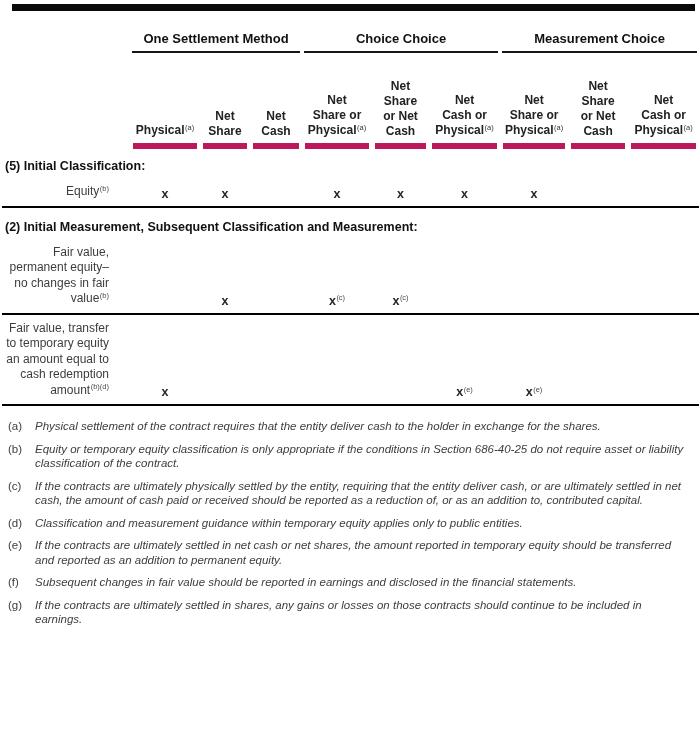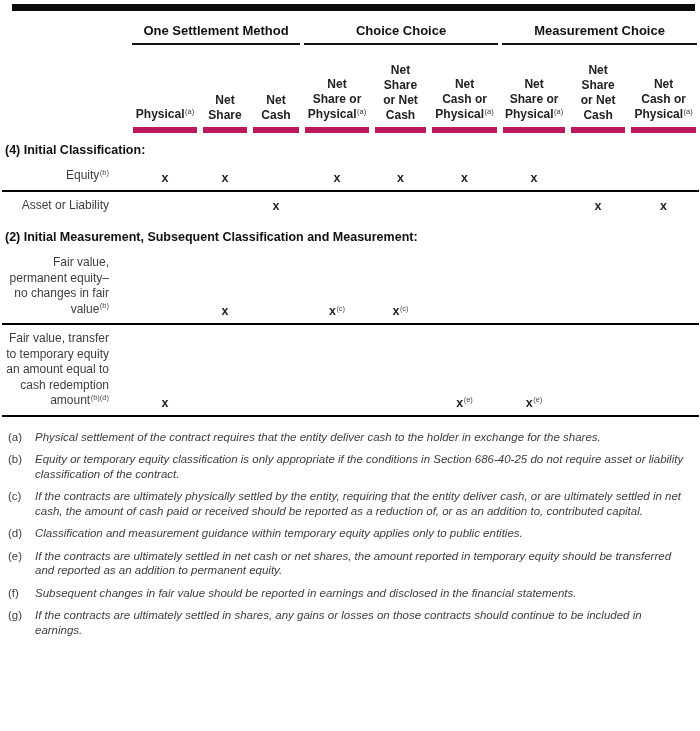--- a/index.html
+++ b/index.html
@@ -13,21 +13,21 @@
   .topbar { height:7px; background:#0a0a0a; margin:4px 3px 0 10px; }
 
   table.matrix { width:697px; border-collapse:collapse; table-layout:fixed; }
 
   th, td { padding:0; font-weight:normal; text-align:center; vertical-align:bottom; }
 
   
   .group-th { padding-top:4px; }
   .group-inner {
     font-weight:bold; font-size:13px; line-height:16px; color:#111;
-    border-bottom:2px solid #151515; padding-bottom:4px; margin:8px 2px;
+    border-bottom:2px solid #151515; padding-bottom:4px; margin:16px 2px;
   }
 
   
   .col-th { padding-top:10px; }
   .colhead-inner {
     font-weight:600; font-size:12px; line-height:15px; color:#222;
     border-bottom:6px solid #be185d; padding-bottom:4px; margin:0 3px;
   }
 
   .corner-cell { border:none; }
@@ -157,46 +157,34 @@
             <div class="colhead-inner">
               <div>Net</div>
               <div>Cash or</div>
               <div>Physical<span class="sup">(a)</span></div>
             </div>
           </th>
         </tr>
       </thead>
     <tbody>
         <tr>
-          <td class="section-title" colspan="10">(4) Initial Classification:</td>
+          <td class="section-title" colspan="10">(5) Initial Classification:</td>
         </tr>
         <tr class="divider-strong">
           <td class="row-label">Equity<span class="sup">(b)</span></td>
           <td class="mark-cell">x</td>
           <td class="mark-cell">x</td>
           <td class="mark-cell"></td>
           <td class="mark-cell">x</td>
           <td class="mark-cell">x</td>
           <td class="mark-cell">x</td>
           <td class="mark-cell">x</td>
           <td class="mark-cell"></td>
           <td class="mark-cell"></td>
         </tr>
-        <tr>
-          <td class="row-label">Asset or Liability</td>
-          <td class="mark-cell"></td>
-          <td class="mark-cell"></td>
-          <td class="mark-cell">x</td>
-          <td class="mark-cell"></td>
-          <td class="mark-cell"></td>
-          <td class="mark-cell"></td>
-          <td class="mark-cell"></td>
-          <td class="mark-cell">x</td>
-          <td class="mark-cell">x</td>
-        </tr>
         <tr class="section-2">
           <td class="section-title" colspan="10">(2) Initial Measurement, Subsequent Classification and Measurement:</td>
         </tr>
         <tr class="divider-strong">
           <td class="row-label">Fair value, permanent equity–no changes in fair value<span class="sup">(b)</span></td>
           <td class="mark-cell"></td>
           <td class="mark-cell">x</td>
           <td class="mark-cell"></td>
           <td class="mark-cell">x<span class="sup">(c)</span></td>
           <td class="mark-cell">x<span class="sup">(c)</span></td>

